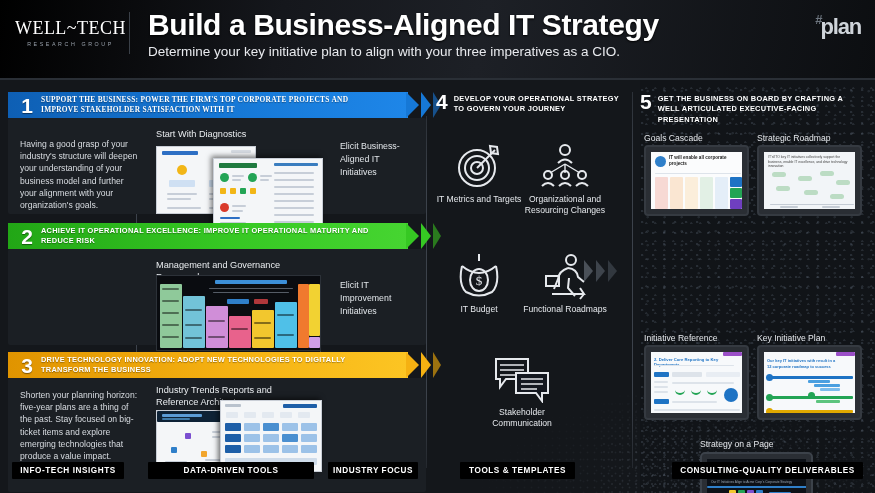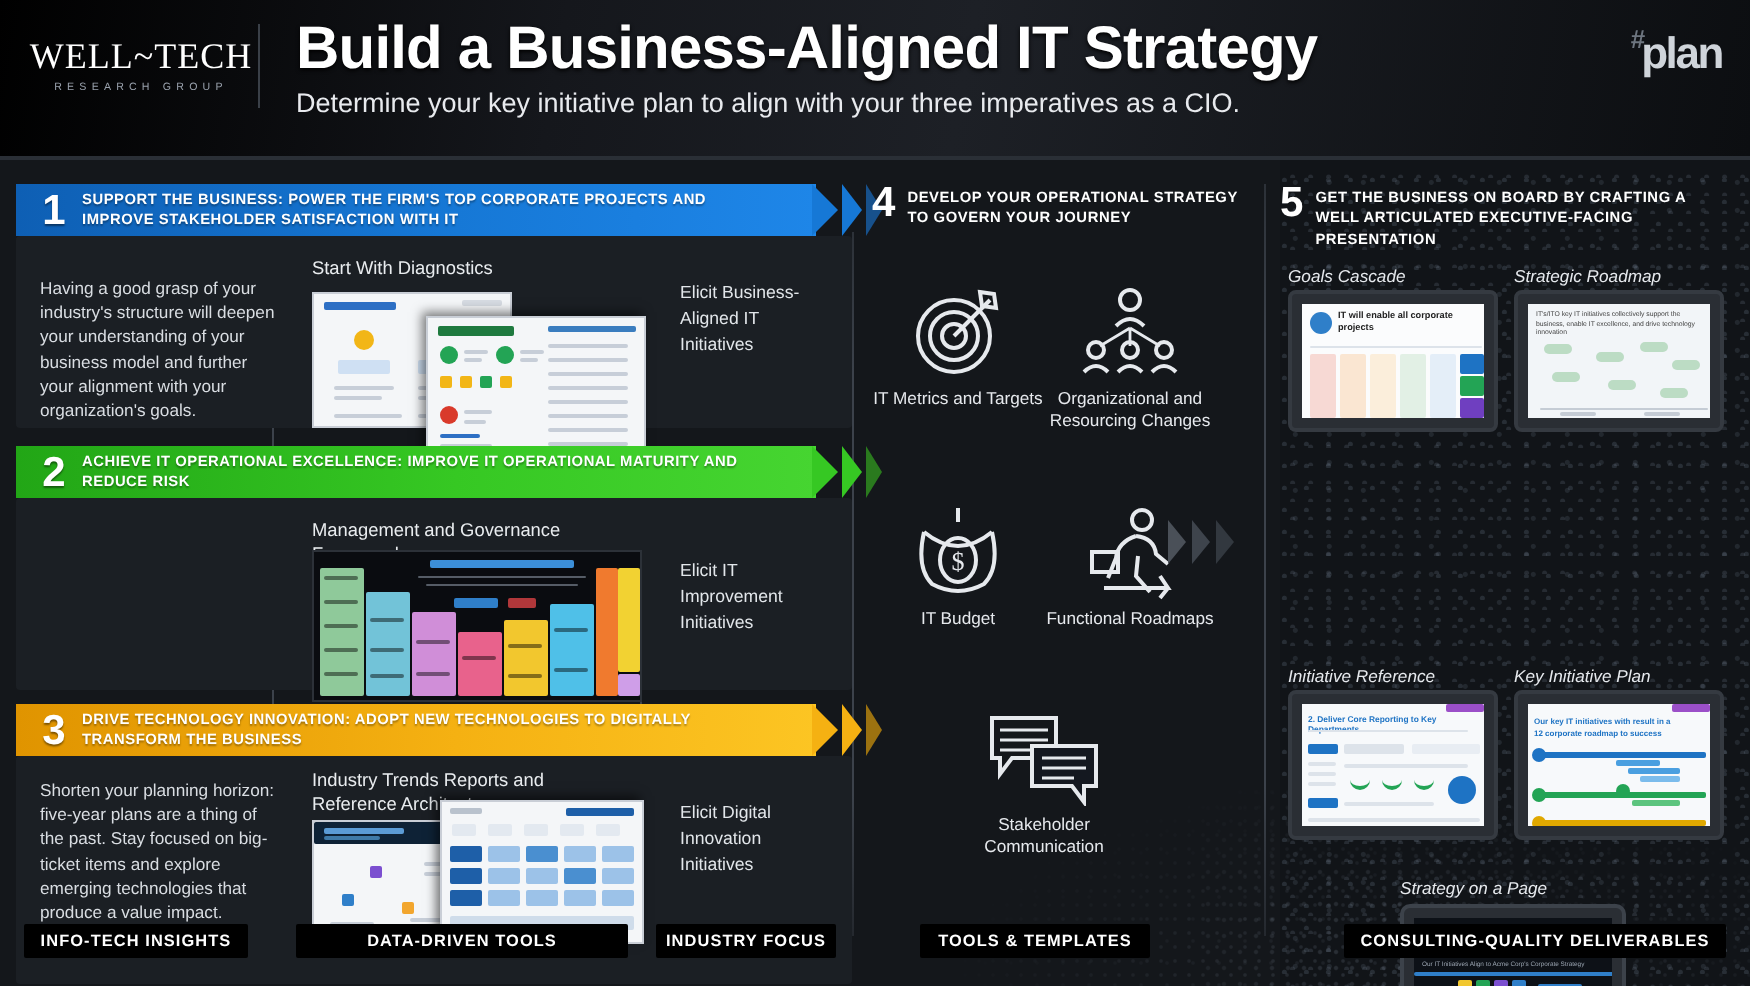--- a/index.html
+++ b/index.html
@@ -141,21 +141,21 @@
   .sechead .n{ font-size:21px; font-weight:bold; color:#fff; line-height:.9; }
   .sechead .t{
     font-size:7.4px; font-weight:bold; letter-spacing:.3px; line-height:1.4;
     color:#fff; margin-left:6px; margin-top:1px; text-transform:uppercase;
   }
 
   .iconcell{ position:absolute; width:86px; text-align:center; }
   .iconcell .lbl{ font-size:8.6px; line-height:1.3; color:#e6e9ed; margin-top:4px; }
   .iconcell svg{ display:block; margin:0 auto; }
 
-  .thumblabel{ position:absolute; font-size:8.6px; color:#e6e9ed;font-style:italic; }
+  .thumblabel{ position:absolute; font-size:8.6px; color:#e6e9ed; }
 
   .grey-chev{ position:absolute; display:flex; }
   .gchev{ width:0;height:0;border-top:11px solid transparent;border-bottom:11px solid transparent;border-left:9px solid #4a5058; }
 </style>
 </head>
 <body>
 
 <div class="page">
 
   <div class="header">
@@ -179,21 +179,21 @@
 
     <div class="vdiv" style="left:136px;top:36px;height:352px;"></div>
     <div class="vdiv" style="left:320px;top:36px;height:352px;"></div>
     <div class="vdiv" style="left:426px;top:36px;height:352px;"></div>
     <div class="vdiv" style="left:632px;top:12px;height:376px;"></div>
 
     <div class="row" style="top:12px;height:122px;">
       <div class="rowpanel" style="top:26px;height:96px;"></div>
       <div class="band" style="background:linear-gradient(90deg,#0e5fb4 0%,#1678d6 55%,#1e86e8 100%);">
         <div class="band-num">1</div>
-        <div class="band-txt" style="width:330px;">SUPPORT THE BUSINESS: POWER THE FIRM'S TOP CORPORATE PROJECTS AND IMPROVE STAKEHOLDER SATISFACTION WITH IT</div>
+        <div class="band-txt" style="width:330px;font-family:Liberation Serif, serif;">SUPPORT THE BUSINESS: POWER THE FIRM'S TOP CORPORATE PROJECTS AND IMPROVE STAKEHOLDER SATISFACTION WITH IT</div>
       </div>
       <div class="chevs" style="left:398px;">
         <span class="chev" style="border-left:13px solid #1678d6;"></span>
         <span class="chev" style="border-left:10px solid #1678d6;margin-left:2px;"></span>
         <span class="chev" style="border-left:8px solid #17518c;margin-left:2px;"></span>
       </div>
 
       <div class="coltext" style="left:12px;top:46px;">Having a good grasp of your industry's structure will deepen your understanding of your business model and further your alignment with your organization's goals.</div>
       <div class="colimg-title" style="left:148px;top:37px;width:160px;">Start With Diagnostics</div>
 
@@ -339,21 +339,20 @@
         <div class="tblk" style="left:42px;top:44px;width:16px;height:8px;background:#9cc2e8;"></div>
         <div class="tblk" style="left:61px;top:22px;width:16px;height:8px;background:#9cc2e8;"></div>
         <div class="tblk" style="left:61px;top:33px;width:16px;height:8px;background:#4a8fd0;"></div>
         <div class="tblk" style="left:61px;top:44px;width:16px;height:8px;background:#9cc2e8;"></div>
         <div class="tblk" style="left:80px;top:22px;width:16px;height:8px;background:#9cc2e8;"></div>
         <div class="tblk" style="left:80px;top:33px;width:16px;height:8px;background:#9cc2e8;"></div>
         <div class="tblk" style="left:80px;top:44px;width:16px;height:8px;background:#9cc2e8;"></div>
         <div class="tblk" style="left:4px;top:57px;width:92px;height:7px;background:#cfdcea;"></div>
       </div>
 
-      <div class="elicit" style="left:332px;top:48px;">Elicit Digital Innovation Initiatives</div>
     </div>
 
     <div class="tag" style="left:148px;top:382px;width:166px;">
       <span>DATA-DRIVEN TOOLS</span>
     </div>
     <div class="tag" style="left:12px;top:382px;width:112px;">
       <span>INFO-TECH INSIGHTS</span>
     </div>
     <div class="tag" style="left:328px;top:382px;width:90px;">
       <span>INDUSTRY FOCUS</span>

